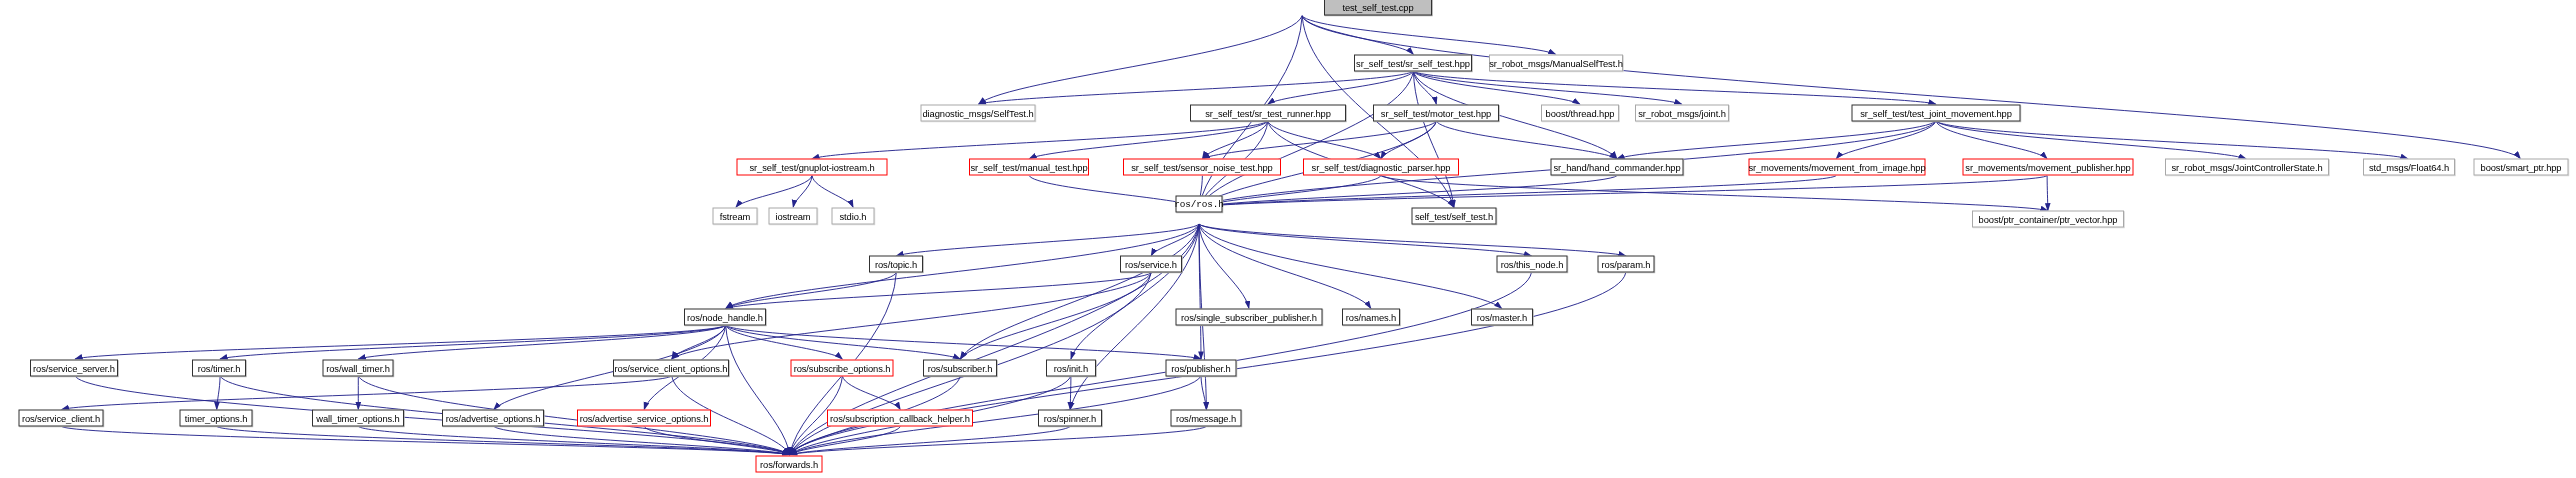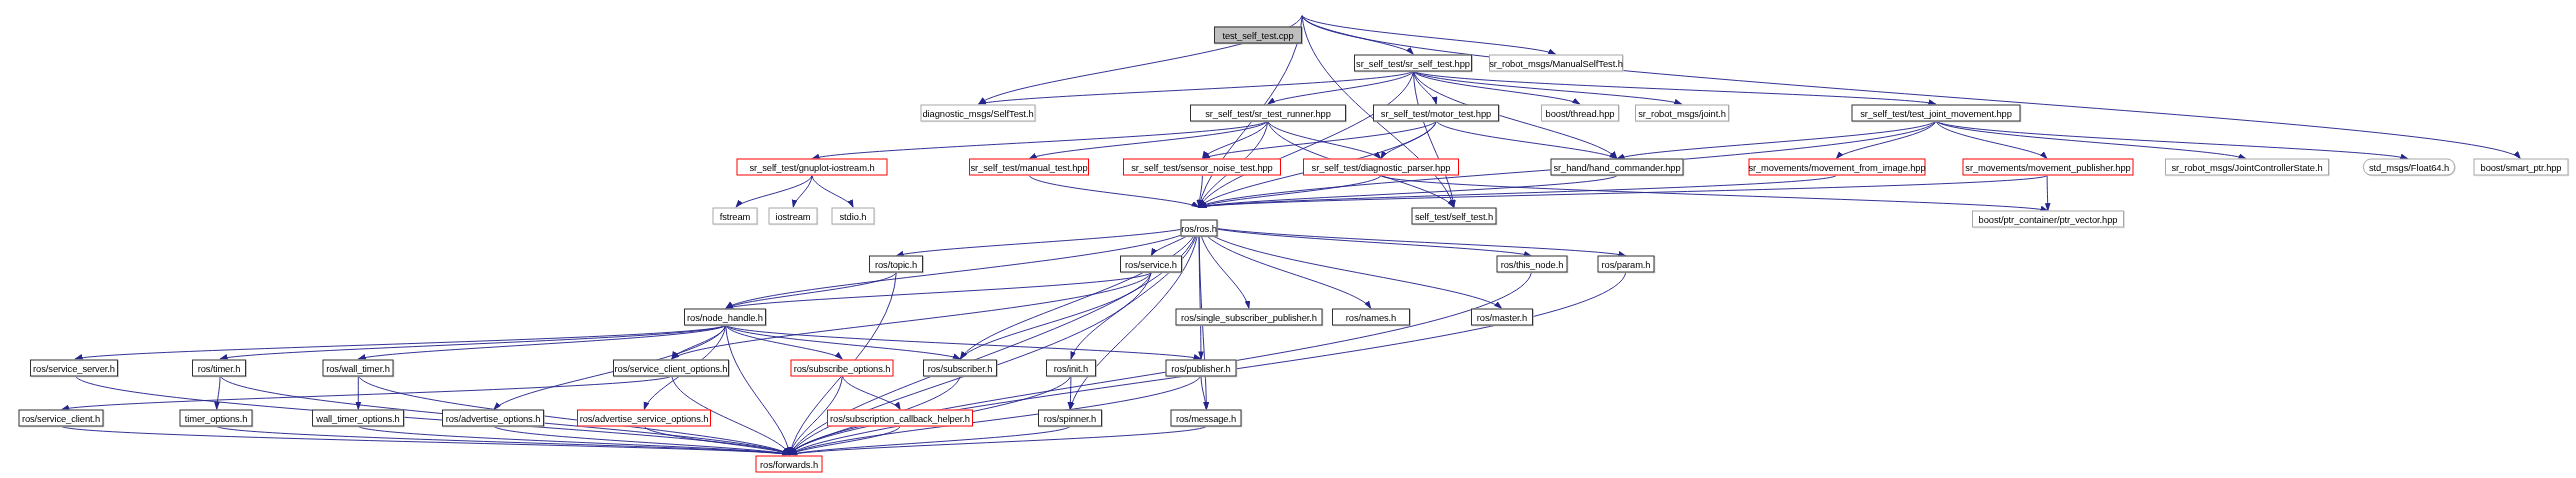--- a/index.html
+++ b/index.html
@@ -160,21 +160,21 @@
         <path d="M320,632.5 C342.5,650.14 1120.5,661.9 1170,674.5" marker-end="url(#arrow)" stroke="#25258c"></path>
         <path d="M530,632.5 C552.5,650.14 1120.5,661.9 1170,674.5" marker-end="url(#arrow)" stroke="#25258c"></path>
         <path d="M731,632.5 C750.755,650.14 1126.539,661.9 1170,674.5" marker-end="url(#arrow)" stroke="#25258c"></path>
         <path d="M954,632.5 C963.72,650.14 1148.616,661.9 1170,674.5" marker-end="url(#arrow)" stroke="#25258c"></path>
         <path d="M1334,632.5 C1326.62,650.14 1186.236,661.9 1170,674.5" marker-end="url(#arrow)" stroke="#25258c"></path>
         <path d="M1586,632.5 C1567.28,650.14 1211.184,661.9 1170,674.5" marker-end="url(#arrow)" stroke="#25258c"></path>
         <path d="M1788,632.5 C1765.5,650.14 1219.5,661.9 1170,674.5" marker-end="url(#arrow)" stroke="#25258c"></path>
       </g>
   </svg>
   <div id="nodes-layer">
-      <div class="node root" style="left: 1258px; top: 7.4px; width: 88px; margin-top: 28px;">
+      <div class="node root" style="left: 1378px; top: 7.4px; width: 108px;">
         <span>test_self_test.cpp</span>
       </div>
       <div class="node black" style="left: 1413px; top: 63px; width: 118px;">
         <span>sr_self_test/sr_self_test.hpp</span>
       </div>
       <div class="node gray" style="left: 1556px; top: 63px; width: 134px;">
         <span>sr_robot_msgs/ManualSelfTest.h</span>
       </div>
       <div class="node gray" style="left: 978px; top: 113px; width: 115px;">
         <span>diagnostic_msgs/SelfTest.h</span>
@@ -211,36 +211,36 @@
       </div>
       <div class="node red" style="left: 1837px; top: 167px; width: 177px;">
         <span>sr_movements/movement_from_image.hpp</span>
       </div>
       <div class="node red" style="left: 2048px; top: 167px; width: 171px;">
         <span>sr_movements/movement_publisher.hpp</span>
       </div>
       <div class="node gray" style="left: 2247px; top: 167px; width: 164px;">
         <span>sr_robot_msgs/JointControllerState.h</span>
       </div>
-      <div class="node gray" style="left: 2409px; top: 167px; width: 92px; border-radius: 8px;">
+      <div class="node gray" style="left: 2409px; top: 167px; width: 92px;">
         <span>std_msgs/Float64.h</span>
       </div>
       <div class="node gray" style="left: 2521px; top: 167px; width: 95px;">
         <span>boost/smart_ptr.hpp</span>
       </div>
       <div class="node gray" style="left: 735px; top: 216px; width: 45px;">
         <span>fstream</span>
       </div>
       <div class="node gray" style="left: 793px; top: 216px; width: 49px;">
         <span>iostream</span>
       </div>
       <div class="node gray" style="left: 853px; top: 216px; width: 43px;">
         <span>stdio.h</span>
       </div>
-      <div class="node black" style="left: 1199px; top: 228px; width: 37px;">
+      <div class="node black" style="left: 1199px; top: 204px; width: 47px; font-family: Liberation Mono, monospace;">
         <span>ros/ros.h</span>
       </div>
       <div class="node black" style="left: 1454px; top: 216px; width: 85px;">
         <span>self_test/self_test.h</span>
       </div>
       <div class="node gray" style="left: 2048px; top: 219px; width: 152px;">
         <span>boost/ptr_container/ptr_vector.hpp</span>
       </div>
       <div class="node black" style="left: 896px; top: 264px; width: 54px;">
         <span>ros/topic.h</span>
@@ -253,21 +253,21 @@
       </div>
       <div class="node black" style="left: 1626px; top: 264px; width: 57px;">
         <span>ros/param.h</span>
       </div>
       <div class="node black" style="left: 725px; top: 317px; width: 82px;">
         <span>ros/node_handle.h</span>
       </div>
       <div class="node black" style="left: 1249px; top: 317px; width: 147px;">
         <span>ros/single_subscriber_publisher.h</span>
       </div>
-      <div class="node black" style="left: 1371px; top: 317px; width: 78px;">
+      <div class="node black" style="left: 1371px; top: 317px; width: 58px;">
         <span>ros/names.h</span>
       </div>
       <div class="node black" style="left: 1502px; top: 317px; width: 62px;">
         <span>ros/master.h</span>
       </div>
       <div class="node black" style="left: 74px; top: 368px; width: 88px;">
         <span>ros/service_server.h</span>
       </div>
       <div class="node black" style="left: 219px; top: 368px; width: 54px;">
         <span>ros/timer.h</span>

